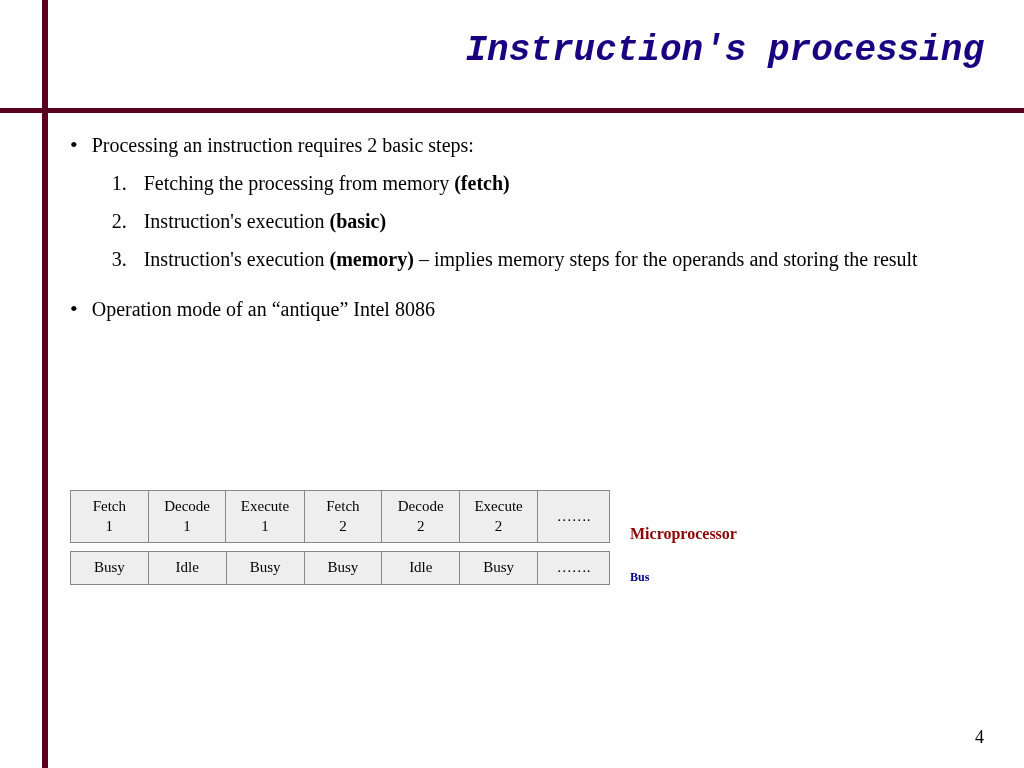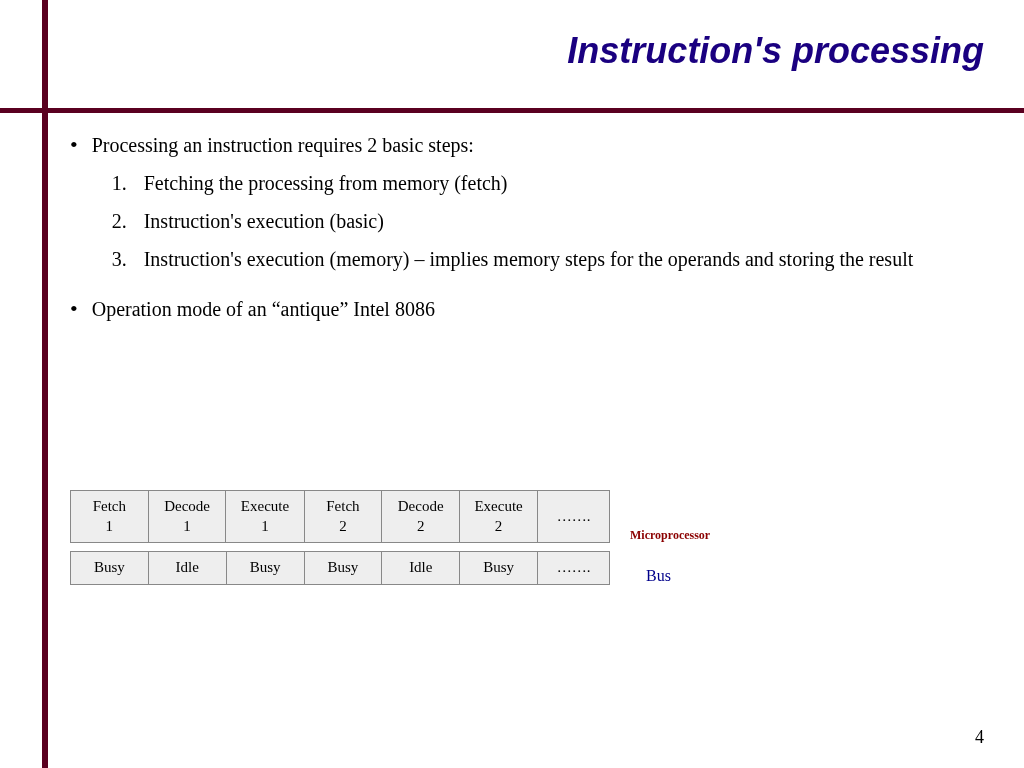--- a/index.html
+++ b/index.html
@@ -35,21 +35,21 @@
 
     
     .title-area {
       position: absolute;
       top: 30px;
       right: 40px;
       text-align: right;
     }
 
     .title-text {
-      font-family: Liberation Sans, sans-serif;
+      font-family: Liberation Mono, monospace;
       font-size: 36px;
       font-style: italic;
       font-weight: bold;
       color: #1a0080;
       text-align: right;
     }
 
     
     .content {
       position: absolute;
@@ -98,21 +98,21 @@
       line-height: 1.5;
     }
 
     .sub-num {
       min-width: 24px;
       margin-right: 8px;
       flex-shrink: 0;
     }
 
     .bold-term {
-      font-weight: normal;
+      font-weight: bold;
       text-align: right;
     }
 
     
     .diagram-area {
       position: absolute;
       top: 490px;
       left: 70px;
       right: 40px;
     }
@@ -136,32 +136,32 @@
     .timing-table td.dots {
       background: #f5f5f5;
       min-width: 60px;
     }
 
     .timing-table tr:first-child td {
       background: #eeeeee;
     }
 
     .label-microprocessor {
-      font-size: 12px;
+      font-size: 16px;
       font-weight: bold;
       color: #8b0000;
       margin-left: 20px;
       white-space: nowrap;
     }
 
     .label-bus {
-      font-size: 16px;
-      font-weight: normal;
+      font-size: 12px;
+      font-weight: bold;
       color: #00008b;
-      margin-left: 36px;
+      margin-left: 20px;
       white-space: nowrap;
     }
 
     .diagram-row {
       display: flex;
       align-items: flex-end;
       margin-bottom: 8px;
     }
 
     

